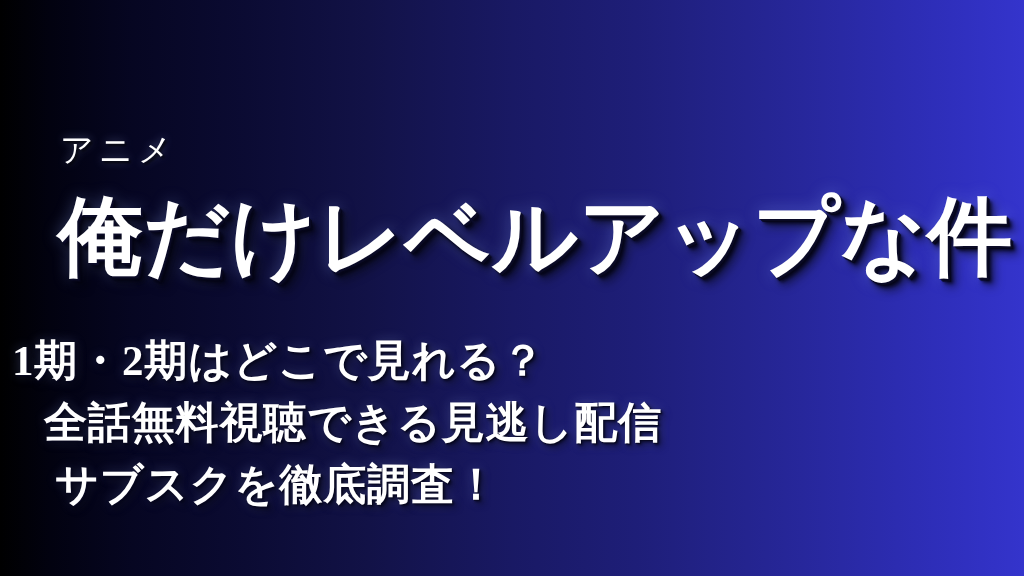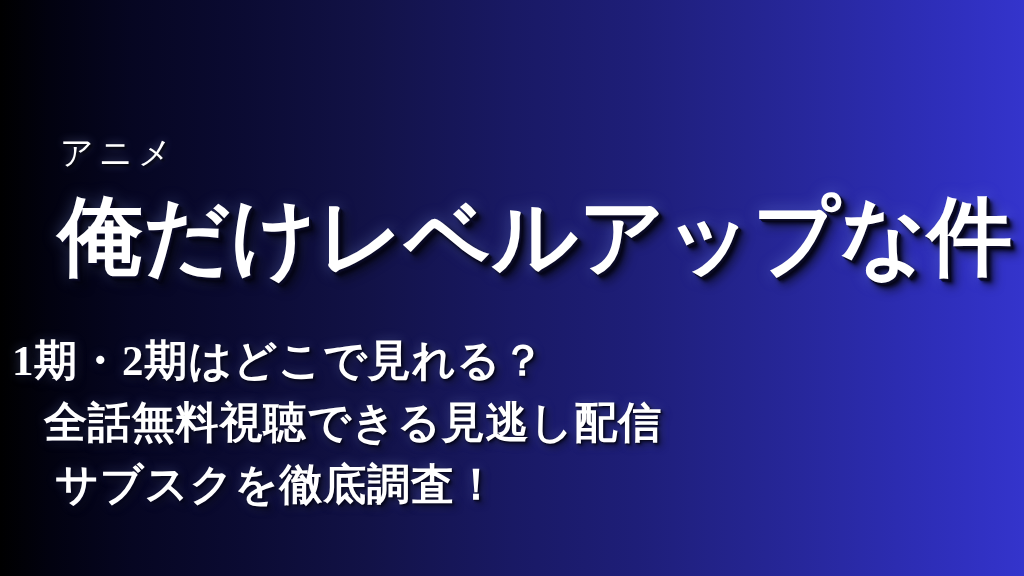--- a/index.html
+++ b/index.html
@@ -31,21 +31,21 @@
       #3434cc 100%
     );
     -webkit-font-smoothing: antialiased;
   }
 
   
   .kicker {
     position: absolute;
     left: 60px;
     top: 131px;
-    font-family: Liberation Sans, sans-serif;
+    font-family: Liberation Mono, monospace;
     font-size: 33px;
     line-height: 44px;
     color: #ffffff;
     letter-spacing: 0.16em;
     white-space: nowrap;
     text-shadow:
       2px 2px 3px rgba(0,0,0,0.85),
       0 0 10px rgba(170,190,255,0.45);
   }
 

